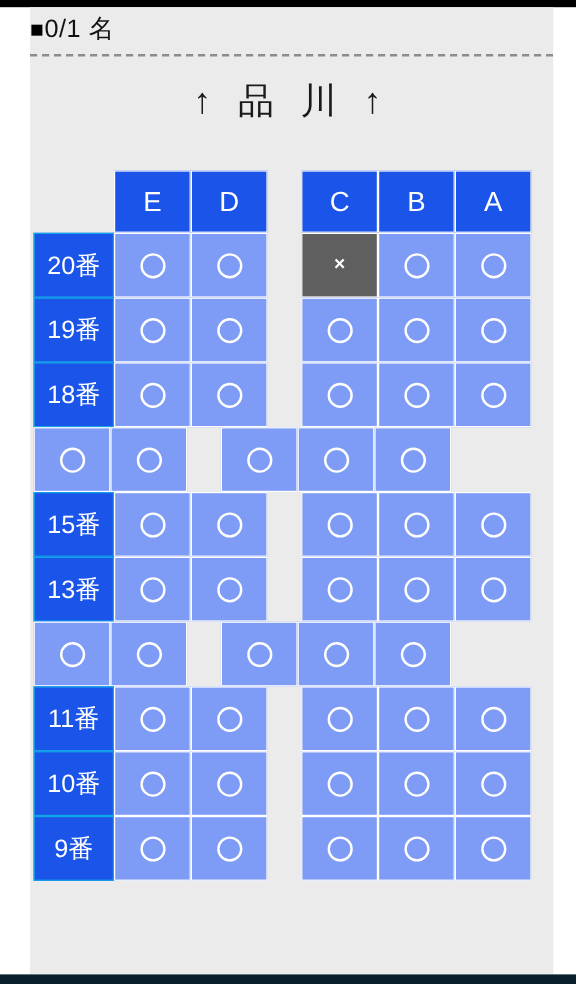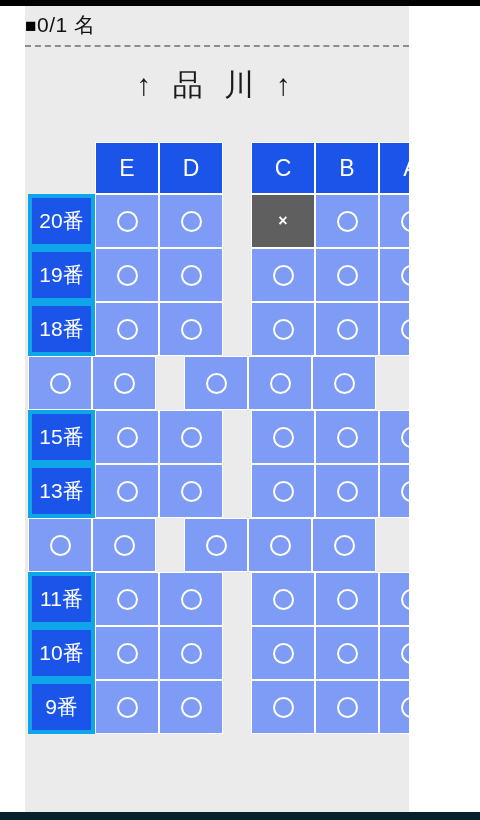--- a/index.html
+++ b/index.html
@@ -29,21 +29,21 @@
     width: 480px;
     height: 8px;
     background: #07202a;
   }
 
   
   .page {
     position: absolute;
     top: 6px;
     left: 25px;
-    width: 384px;
+    width: 436px;
     height: 806px;
     background: #ebebeb;
     overflow: hidden;
   }
 
   
   .counter {
     padding: 6px 0 0 0;
     font-size: 21px;
     line-height: 26px;
@@ -63,21 +63,20 @@
   }
 
   .station-title {
     margin: 18px 0 0 0;
     text-align: center;
     font-size: 30px;
     line-height: 40px;
     color: #1a1a1a;
     letter-spacing: 7px;
     white-space: nowrap;
-    font-family: Liberation Serif, serif;
   }
 
   
   .seatmap {
     position: absolute;
     top: 136px;
     left: 3px;
     width: 437px;
   }
 
@@ -92,21 +91,21 @@
 
   .rowlabel {
     width: 67px;
     flex: 0 0 67px;
     background: #1b54e8;
     color: #ffffff;
     display: flex;
     align-items: center;
     justify-content: center;
     font-size: 21px;
-    border: 4px solid #0ea5e9;
+    border: 1px solid #0ea5e9;
     box-sizing: border-box;
     white-space: nowrap;
   }
   .rowlabel.blank {
     background: transparent;
     border-color: transparent;
   }
 
   .group {
     display: flex;

